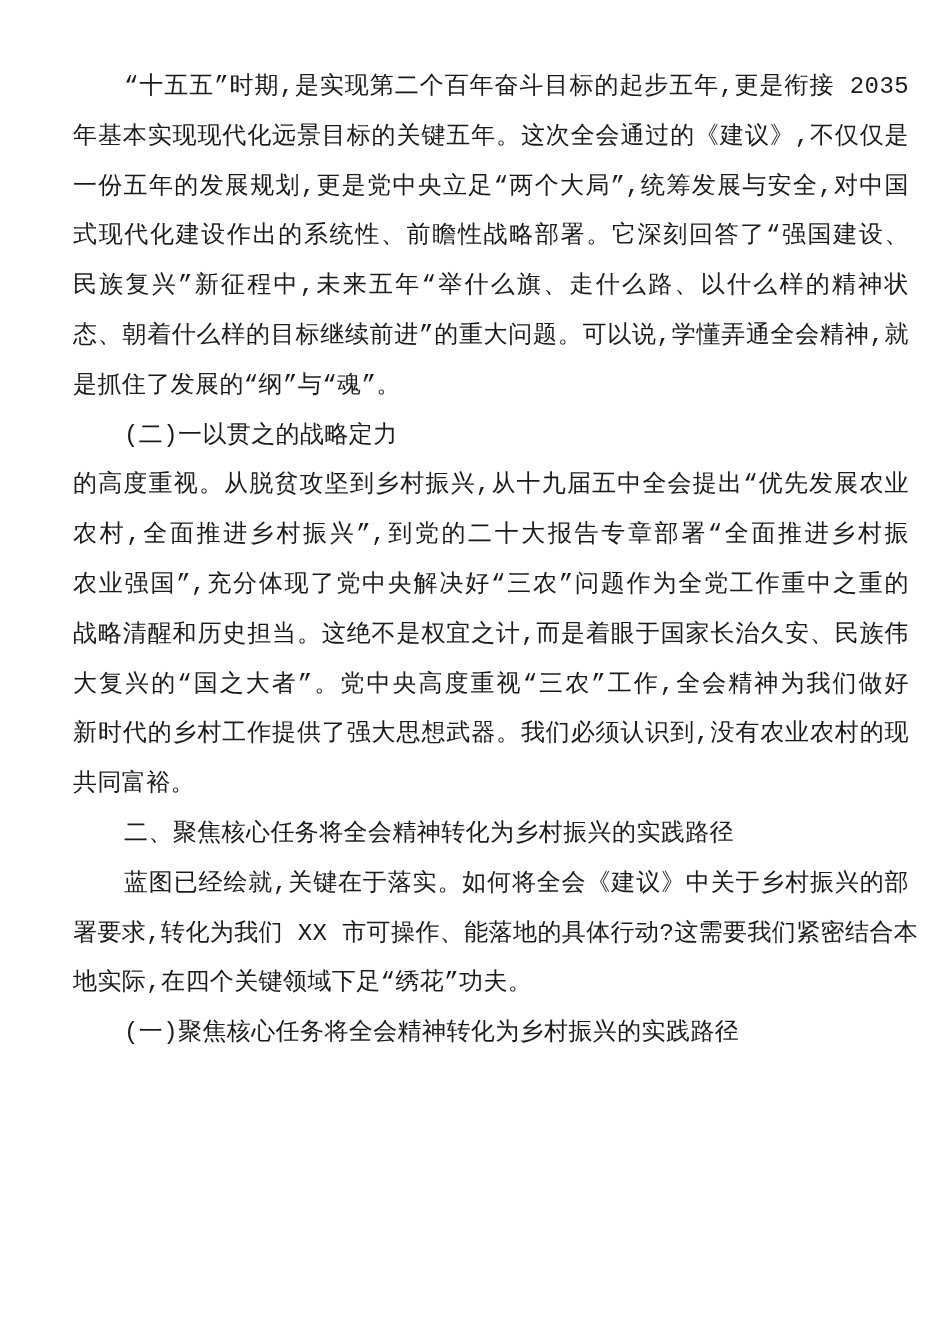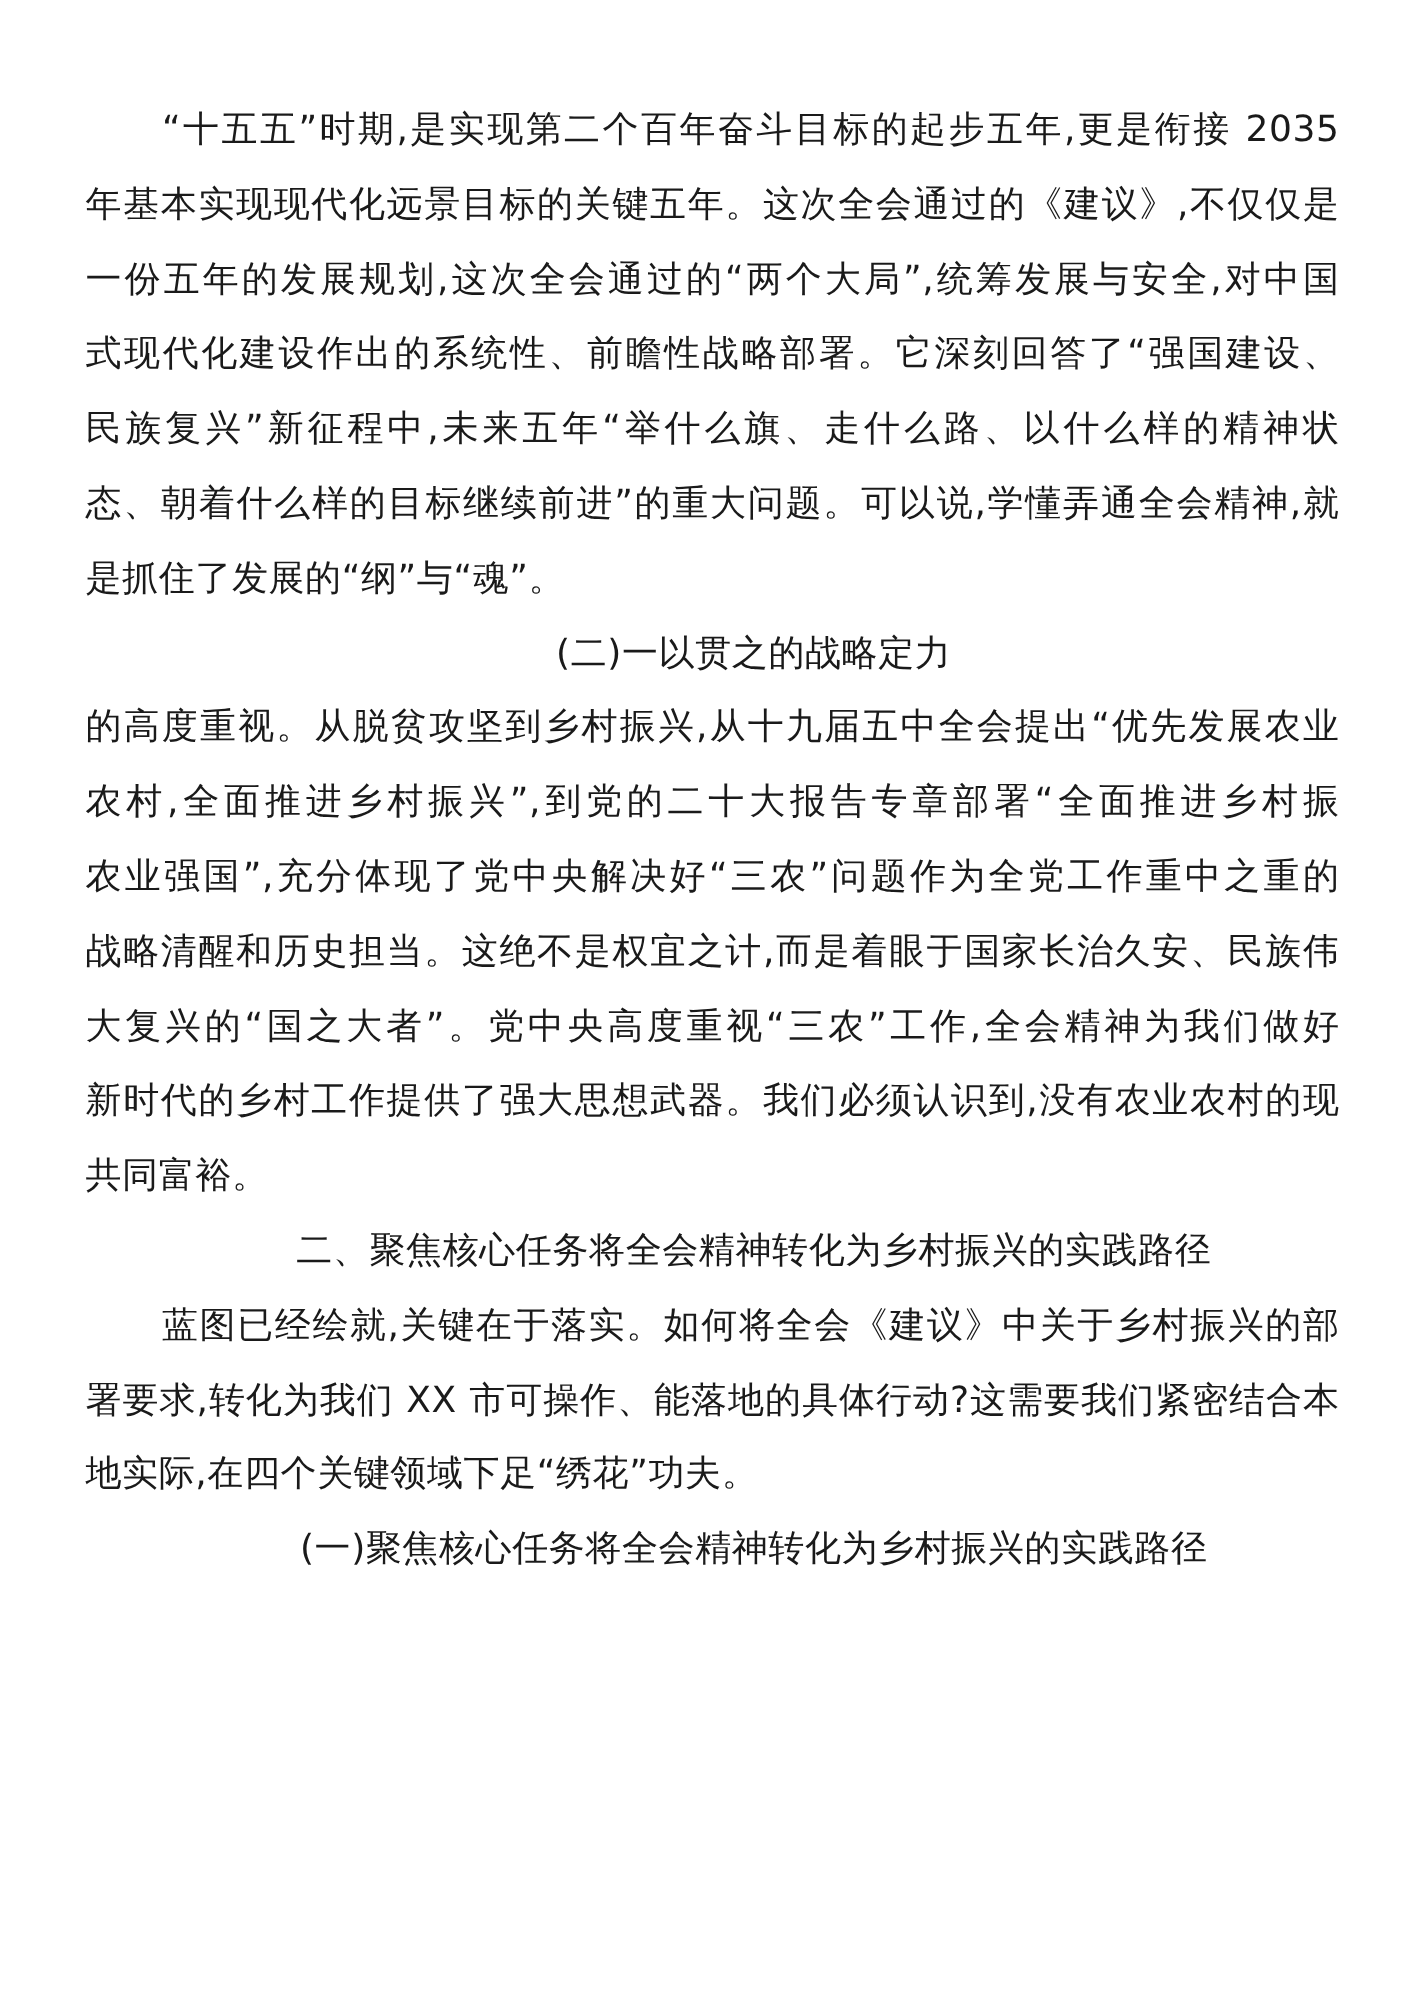--- a/index.html
+++ b/index.html
@@ -10,53 +10,53 @@
     body {
       width: 950px;
       height: 1344px;
       position: relative;
       overflow: hidden;
       font-family: "DejaVu Sans", "Liberation Sans", sans-serif;
       color: #1a1a1a;
     }
     .page {
       position: absolute;
-      left: 57px;
+      left: 73px;
       top: 62px;
       width: 840px;
+      font-family: Liberation Mono, monospace;
     }
     .line {
       height: 49.8px;
       line-height: 49.8px;
       font-size: 24px;
       white-space: nowrap;
       letter-spacing: 0.4px;
     }
     .line.indent {
       padding-left: 51px;
-      text-align: center;
     }
     .line.justify {
       text-align: justify;
       text-align-last: justify;
       width: 836px;
     }
     .line.indent.justify {
       width: 785px;
     }
   </style>
 </head>
 <body>
 
 <div class="page">
 
   <div>
     <div class="line indent justify">“十五五”时期,是实现第二个百年奋斗目标的起步五年,更是衔接 2035</div>
     <div class="line justify">年基本实现现代化远景目标的关键五年。这次全会通过的《建议》,不仅仅是</div>
-    <div class="line justify">一份五年的发展规划,这次全会通过的“两个大局”,统筹发展与安全,对中国</div>
+    <div class="line justify">一份五年的发展规划,更是党中央立足“两个大局”,统筹发展与安全,对中国</div>
     <div class="line justify">式现代化建设作出的系统性、前瞻性战略部署。它深刻回答了“强国建设、</div>
     <div class="line justify">民族复兴”新征程中,未来五年“举什么旗、走什么路、以什么样的精神状</div>
     <div class="line justify">态、朝着什么样的目标继续前进”的重大问题。可以说,学懂弄通全会精神,就</div>
     <div class="line">是抓住了发展的“纲”与“魂”。</div>
   </div>
 
   <div class="line indent">(二)一以贯之的战略定力</div>
 
   <div>
     <div class="line justify">的高度重视。从脱贫攻坚到乡村振兴,从十九届五中全会提出“优先发展农业</div>

